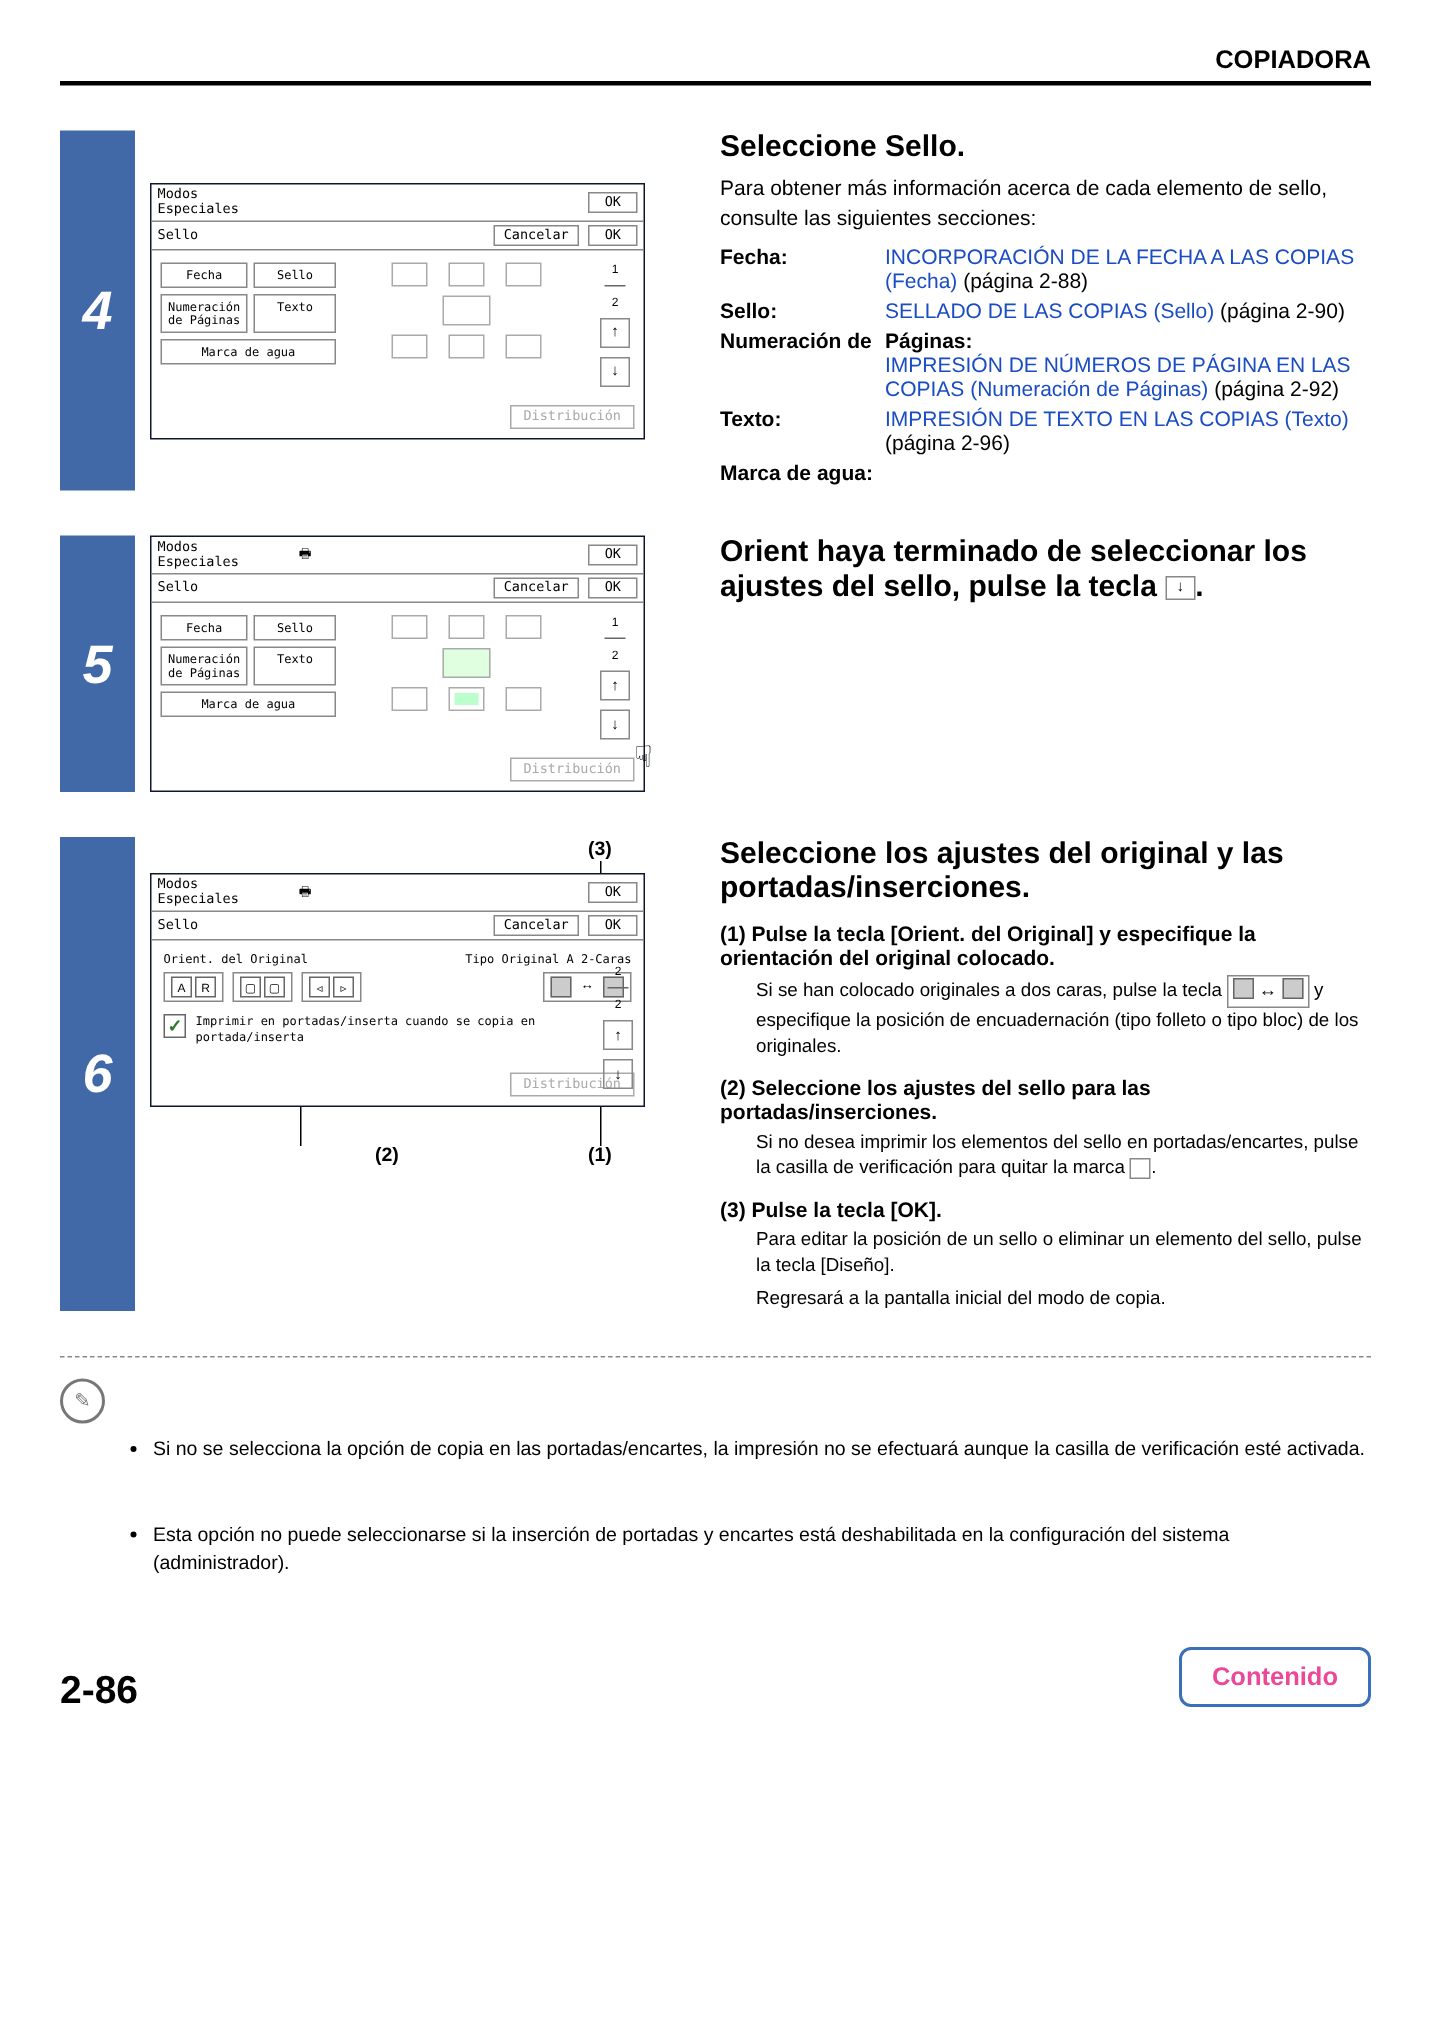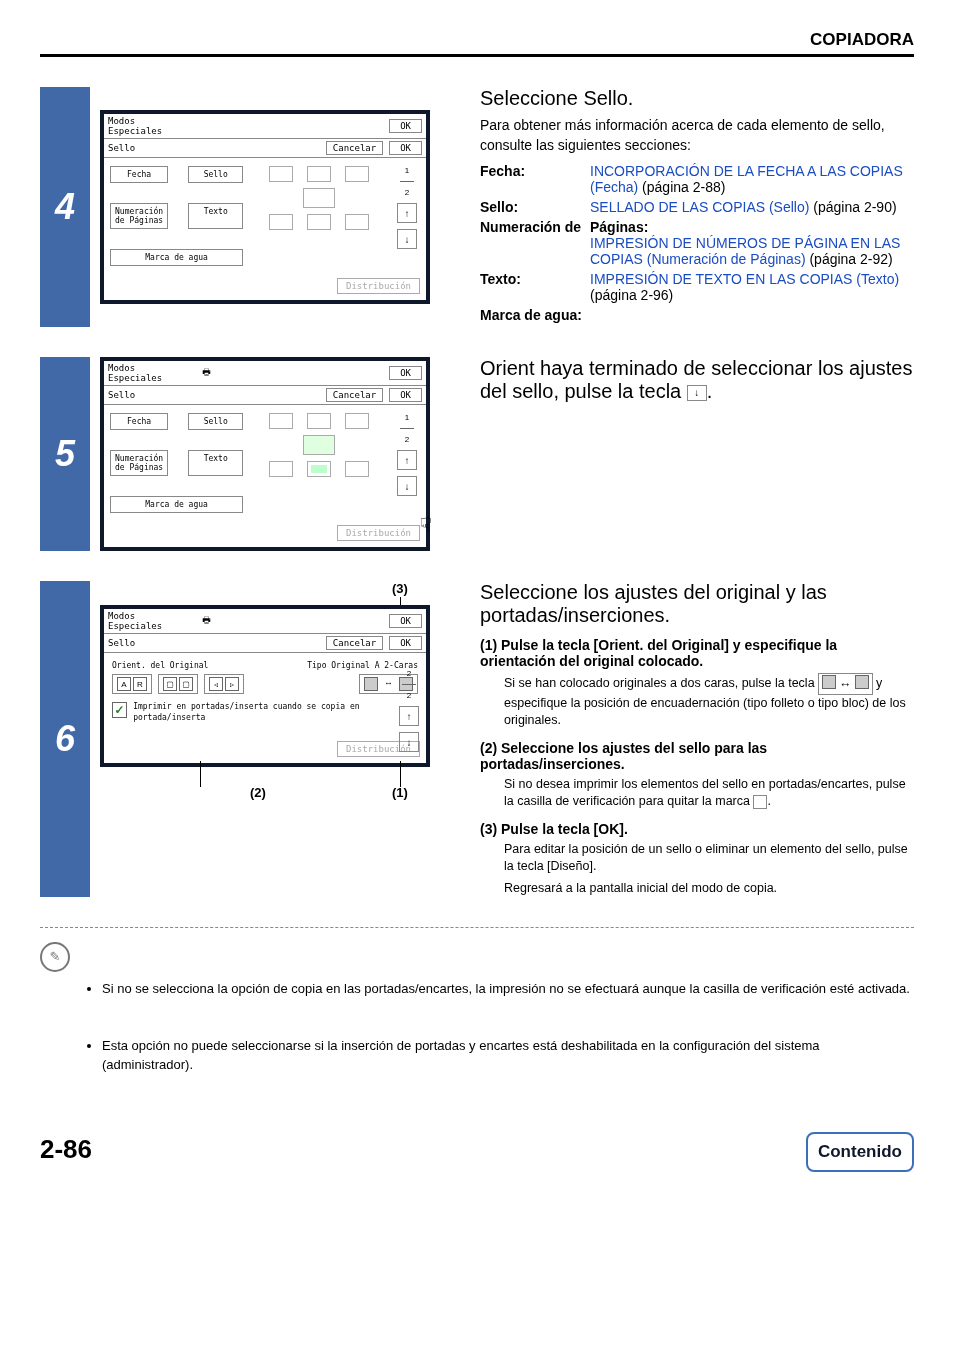--- a/index.html
+++ b/index.html
@@ -39,21 +39,21 @@
     justify-content: center;
     margin-right: 10px;
   }
   .step-num {
     color: #fff;
     font-size: 36px;
     font-weight: bold;
     font-style: italic;
   }
   .ui-panel {
-    border: 4px solid #0f172a;
+    border: 1px solid #0f172a;
     width: 330px;
     background: #fff;
     font-size: 9px;
     position: relative;
   }
   .ui-titlebar {
     display: flex;
     justify-content: space-between;
     align-items: center;
     padding: 2px 4px;
@@ -81,21 +81,21 @@
     font-family: monospace;
   }
   .ui-body {
     display: flex;
     padding: 8px 6px;
     gap: 8px;
   }
   .ui-btns {
     display: grid;
     grid-template-columns: auto auto;
-    gap: 20px;
+    gap: 4px;
     align-content: start;
   }
   .ui-btn {
     border: 1px solid #888;
     padding: 3px 4px;
     font-size: 8px;
     font-family: monospace;
     text-align: center;
     min-width: 55px;
   }
@@ -168,21 +168,21 @@
     color:#2a7a2a;font-weight:bold;font-size:12px;
   }
   .check-label { font-size:8px; font-family: monospace; line-height:1.3; }
 
   .step-right {
     flex: 1;
     padding-left: 10px;
   }
   .step-h {
     font-size: 20px;
-    font-weight: normal;
+    font-weight: bold;
     margin: 0 0 6px 0;
   }
   .step-p { font-size: 14px; line-height: 1.4; margin:0 0 8px 0; }
   .link { color: #1a4cc2; }
   .def-list { font-size:14px; }
   .def-row { display:flex; margin-bottom:4px; }
   .def-term { font-weight:bold; width:110px; flex-shrink:0; }
   .def-body { flex:1; }
   .substeps { font-size:14px; }
   .substeps .ss-h { font-weight:bold; margin-top:10px; }
@@ -212,25 +212,25 @@
 
   .page-num {
     text-align:left;
     font-size:26px;
     font-weight:bold;
     margin-top:51px;
   }
   .contenido {
     position:absolute;
     right:40px;
-    bottom:13px;
+    bottom:24px;
     border:2px solid #3b6fb7;
     border-radius:8px;
-    padding:8px 10px;
-    color:#0f172a;
+    padding:8px 20px;
+    color:#ec4899;
     font-weight:bold;
     font-size:17px;
   }
   .page-wrap { position:relative; }
 
   .icon-set {
     width:14px;height:14px;border:1px solid #666;background:#ccc;display:inline-block;
   }
 
   .finger {

